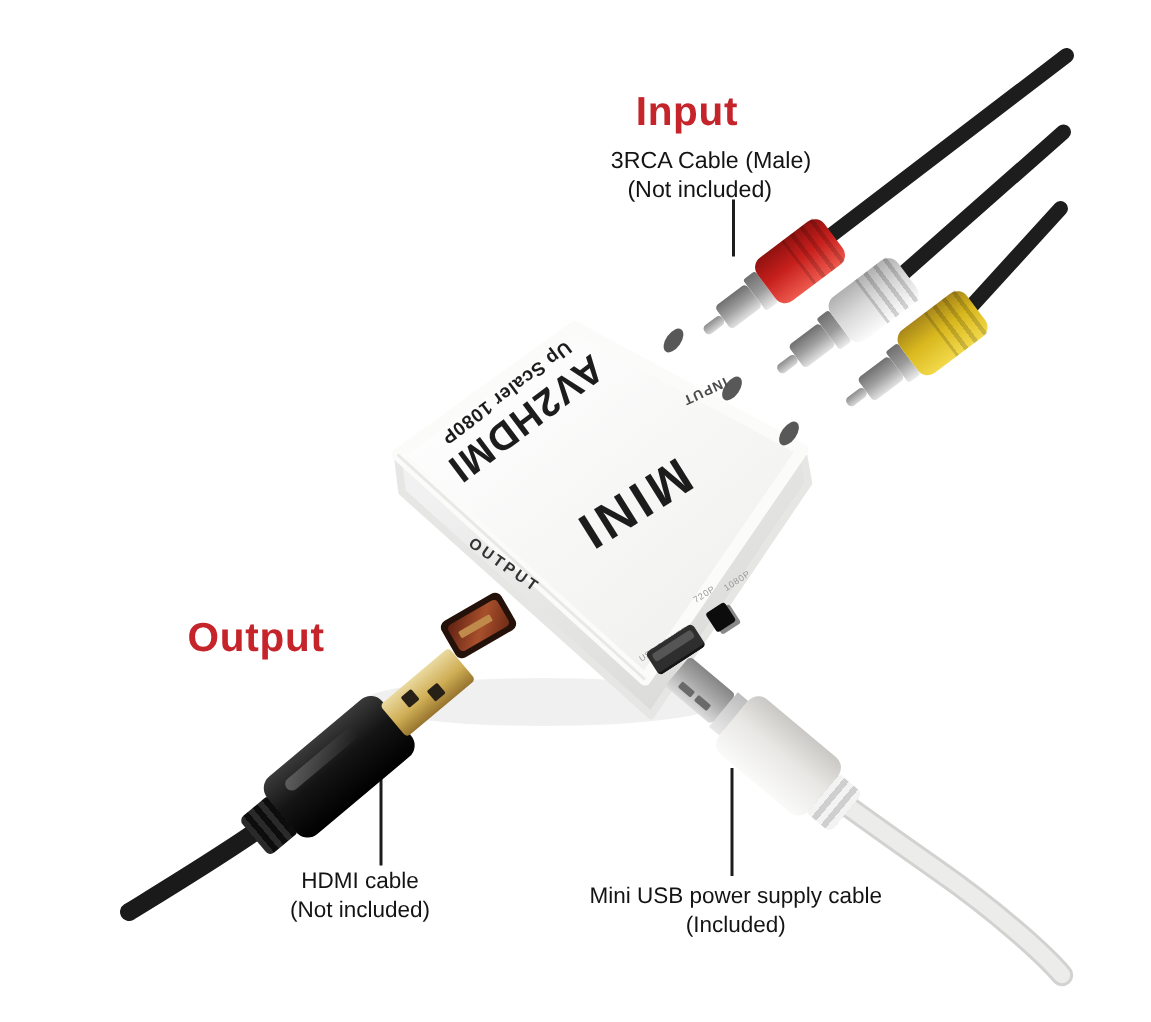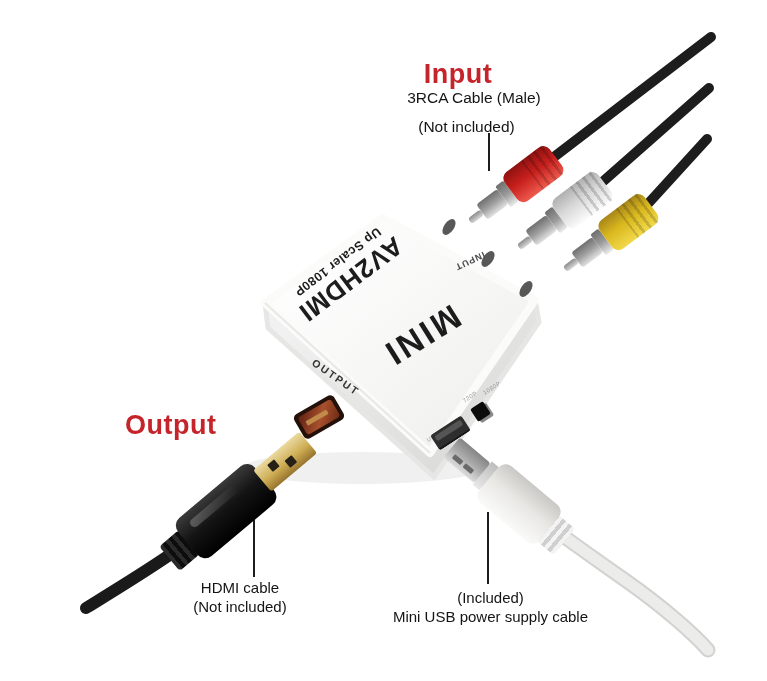--- a/index.html
+++ b/index.html
@@ -162,28 +162,28 @@
     <div class="ribs"></div>
     <div class="pbody"></div>
     <div class="neck"></div>
     <div class="metal">
       <div class="slot s1"></div>
       <div class="slot s2"></div>
     </div>
   </div>
 
   <div class="abs ann-title" style="left:408px;top:59px;width:100px;text-align:center;">Input</div>
-  <div class="abs ann-line" style="left:379px;top:88px;width:190px;">3RCA Cable (Male)</div>
+  <div class="abs ann-line" style="left:379px;top:98px;width:190px;">3RCA Cable (Male)</div>
   <div class="abs ann-line" style="left:379px;top:117px;width:175px;">(Not included)</div>
 
   <div class="abs ann-title" style="left:125px;top:410px;">Output</div>
 
   <div class="abs ann-block" style="left:160px;top:578px;width:160px;">
     <div>HDMI cable</div>
     <div>(Not included)</div>
   </div>
 
   <div class="abs ann-block" style="left:368px;top:588px;width:245px;">
+    <div>Mini USB power supply cable</div>
     <div>(Included)</div>
-    <div>Mini USB power supply cable</div>
   </div>
 
 </div>
 
 </body></html>

